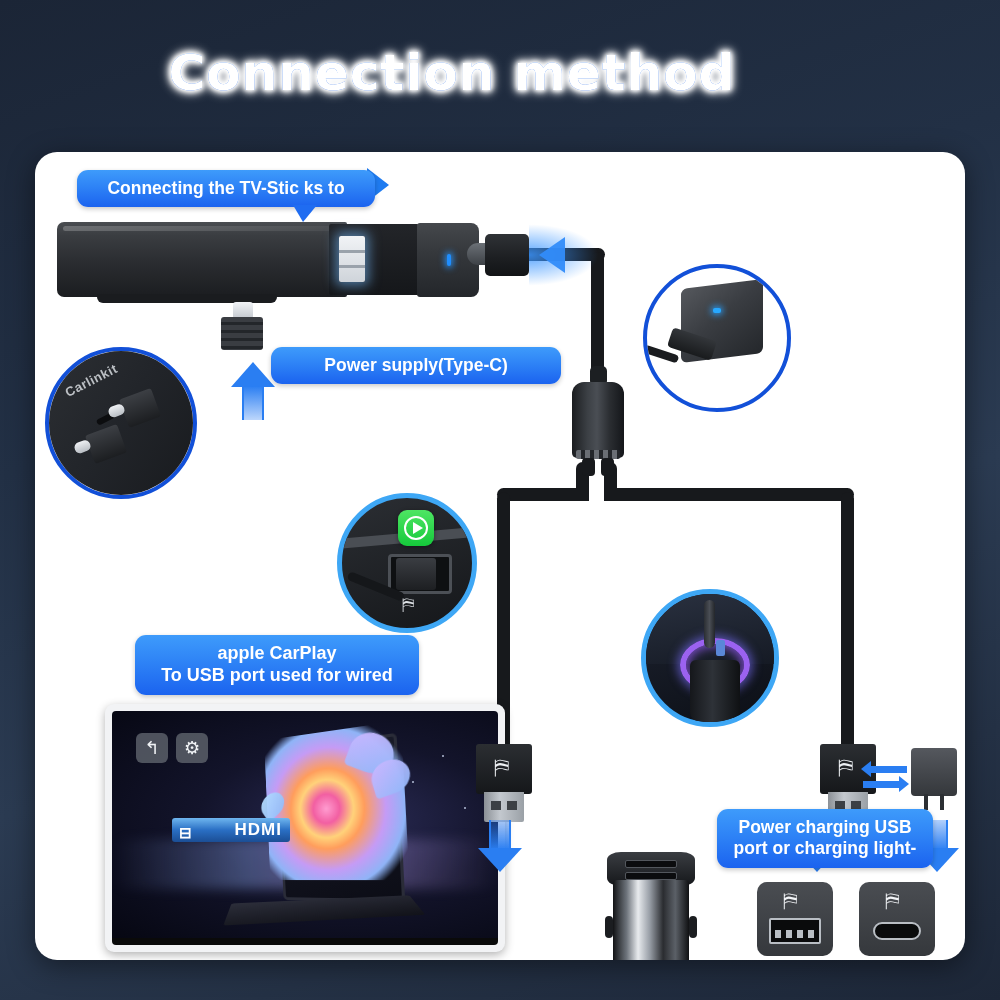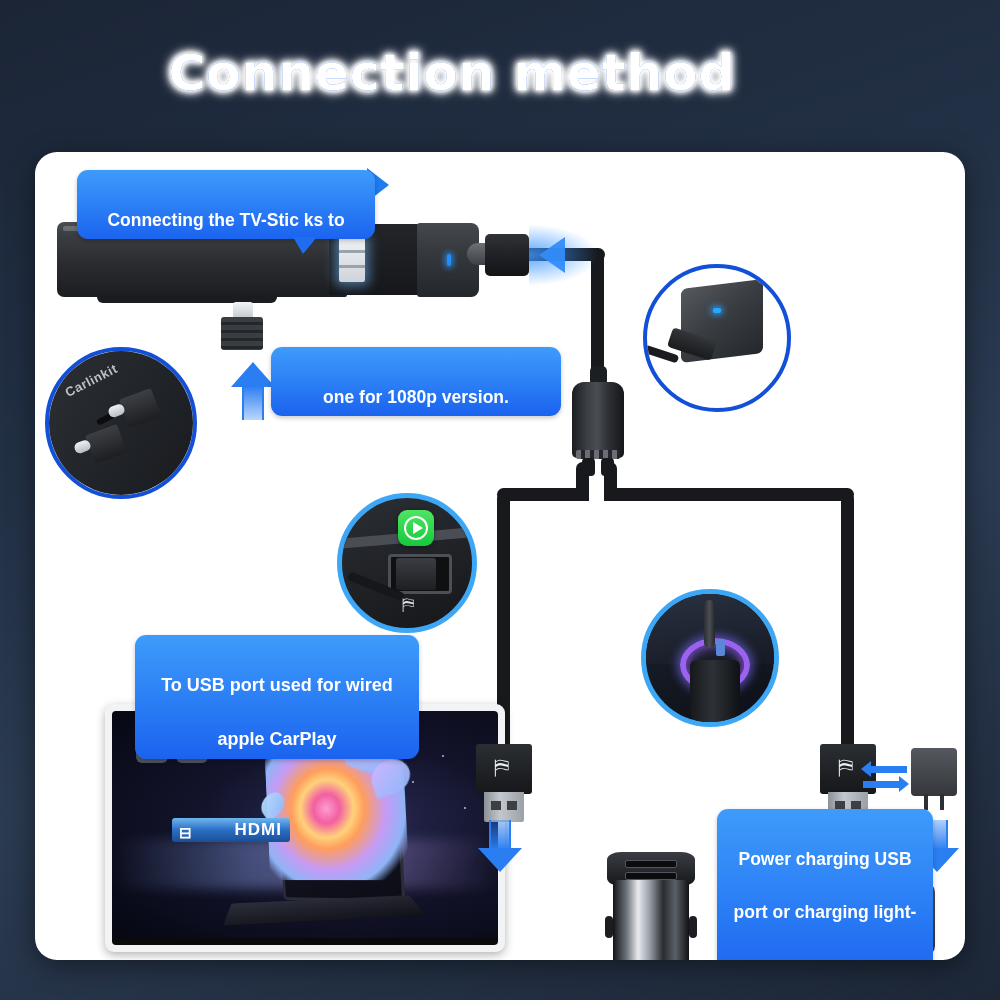--- a/index.html
+++ b/index.html
@@ -49,21 +49,21 @@
     background: linear-gradient(180deg, #3e9bfb 0%, #2e83f6 45%, #1b63ef 100%);
     color: #fff;
     border-radius: 11px;
     text-align: center;
     font-weight: bold;
     line-height: 1.22;
     padding: 8px 12px;
     box-shadow: 0 2px 5px rgba(0,0,0,.22);
     z-index: 30;
   }
-  .bubble .ln { display: block; white-space: nowrap; margin-top: 32px; }
+  .bubble .ln { display: block; white-space: nowrap; }
 
   #bub-stick { left: 42px;  top: 18px;  width: 298px; font-size: 17.5px; }
   #bub-stick .tail { left: 216px; bottom: -15px;
       border-left: 10px solid transparent; border-right: 14px solid transparent;
       border-top: 17px solid #1f6cf1; position: absolute; width:0; height:0; }
 
   #bub-power { left: 236px; top: 195px; width: 290px; font-size: 17.5px; }
   #bub-usb   { left: 100px; top: 483px; width: 284px; font-size: 18px; }
   #bub-charge{ left: 682px; top: 657px; width: 216px; font-size: 17.5px; }
   #bub-charge .ln { white-space: normal; }
@@ -542,21 +542,21 @@
   <div class="angle-adapter">
     <div class="tipc"></div>
       <div class="blk"></div>
   </div>
   <div class="arrow-up">
     <div class="head"></div>
       <div class="stem"></div>
   </div>
 
   <div class="bubble" id="bub-power">
-    <span class="ln">one for 1080p version.</span>
+    <span class="ln">Power supply(Type-C)</span>
   </div>
 
   <div class="inset ring-dark" id="inset-dongle">
     <div class="box"></div>
     <div class="led"></div>
     <div class="cplug"></div>
     <div class="ccord"></div>
   </div>
 
   <div class="cable" id="cab-top-h"></div>
@@ -614,22 +614,22 @@
     <div class="bar b2"></div>
       <div class="h2"></div>
   </div>
   <div class="cadapter">
     <div class="body2"></div>
     <div class="pin p1"></div>
       <div class="pin p2"></div>
   </div>
 
   <div class="bubble" id="bub-usb">
+    <span class="ln">apple CarPlay</span>
     <span class="ln">To USB port used for wired</span>
-    <span class="ln">apple CarPlay</span>
   </div>
 
   <div class="arrow-down" id="ad-screen">
     <div class="stem"></div>
       <div class="head"></div>
   </div>
   <div class="arrow-down" id="ad-socket">
     <div class="stem"></div>
       <div class="head"></div>
   </div>
@@ -675,16 +675,15 @@
     <div class="port-a-mouth"></div>
   </div>
   <div class="portsq" id="port-c">
     <div class="tri">⛿</div>
     <div class="port-c-mouth"></div>
   </div>
 
   <div class="bubble" id="bub-charge">
     <span class="ln">Power charging USB</span>
     <span class="ln">port or charging light-</span>
-    <span class="ln">er</span>
   </div>
 
 </div>
 
 </body></html>

